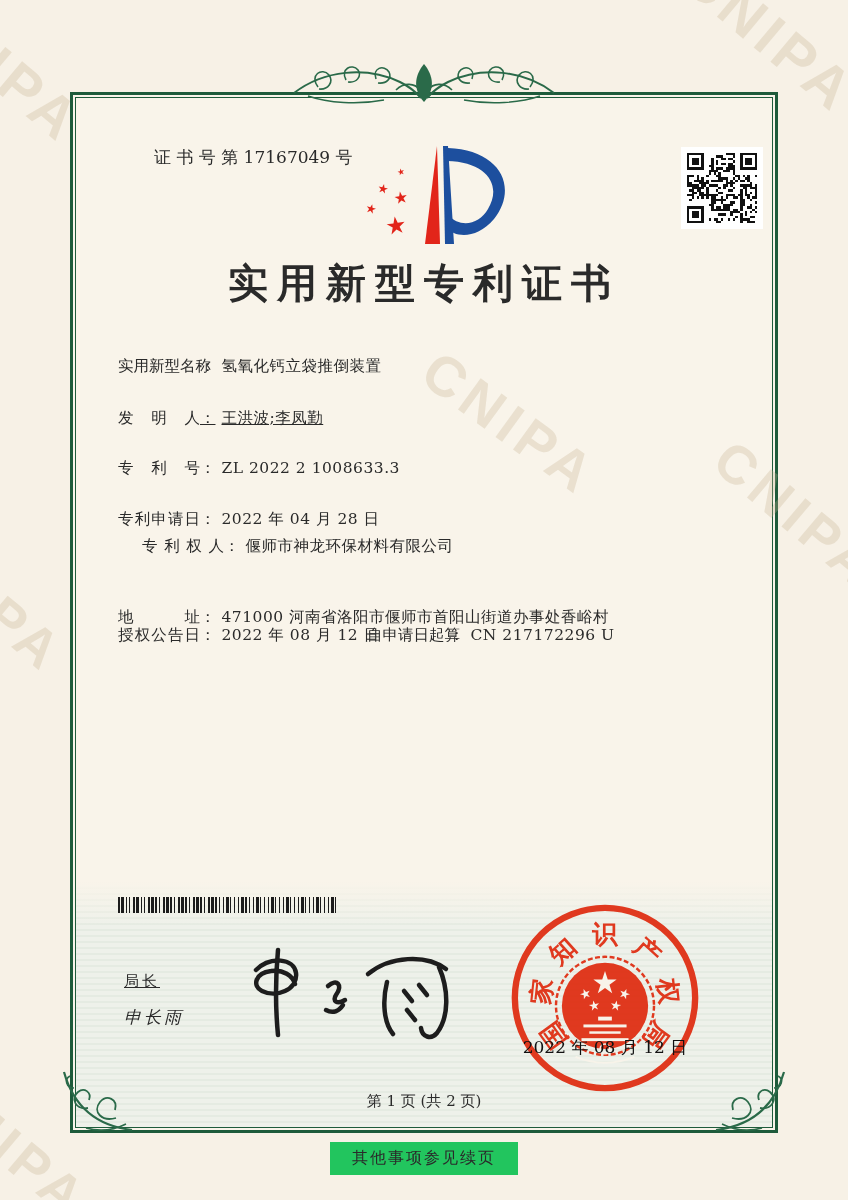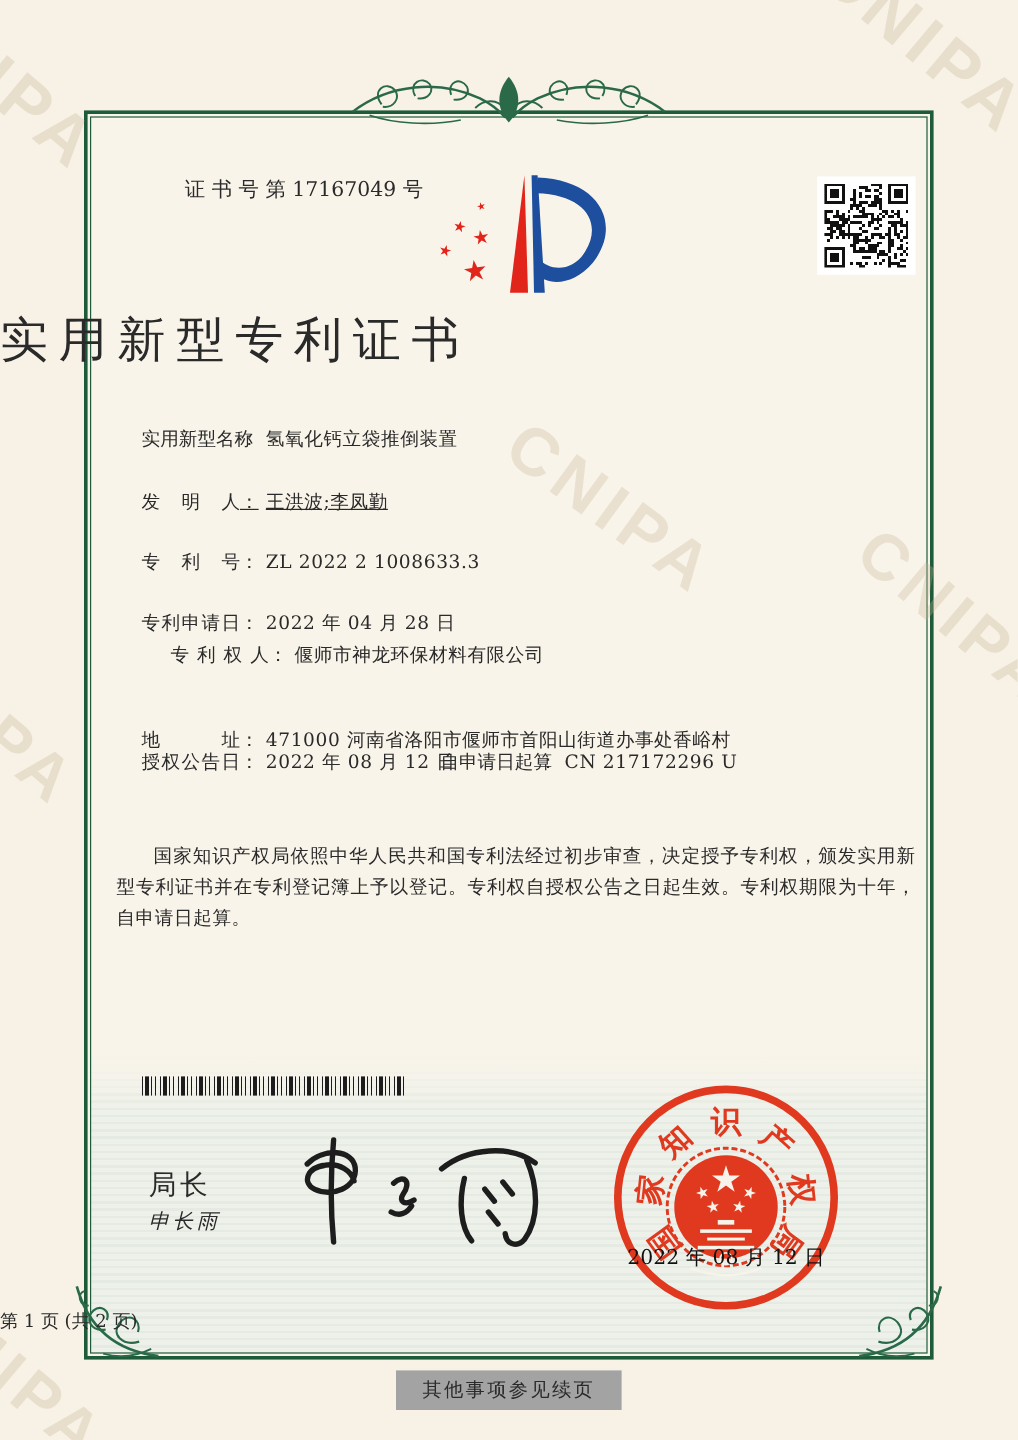--- a/index.html
+++ b/index.html
@@ -26,49 +26,49 @@
   .band{
     position:absolute;left:3px;right:3px;bottom:3px;top:786px;z-index:1;
     background-image:
       linear-gradient(180deg,#f9f4ea 0,rgba(249,244,234,0) 46px),
       repeating-linear-gradient(180deg,#e5ebe2 0px,#e5ebe2 2px,#eef1ea 2px,#eef1ea 6px);
   }
   .ornament{position:absolute;z-index:4;}
   
   .cert-no{position:absolute;left:110px;top:146px;font-size:17px;z-index:5;margin-left:44px;}
   .title{
-    position:absolute;left:0;top:256px;width:848px;
-    font-size:40px;font-weight:normal;letter-spacing:9px;z-index:5;
+    position:absolute;left:0;top:256px;width:848px;text-align:center;
+    font-size:40px;font-weight:bold;letter-spacing:9px;z-index:5;
   }
   .fields{position:absolute;left:118px;top:0;width:660px;z-index:5;}
   .frow{position:absolute;left:0;font-size:15.5px;white-space:nowrap;}
   .frow .lbl{display:inline-block;width:82px;text-align:justify;text-align-last:justify;vertical-align:bottom;}
   .frow .val{margin-left:6px;letter-spacing:0.5px;}
   .grant2{position:absolute;left:249px;top:0;}
   .paras{position:absolute;left:97px;top:700px;width:666px;z-index:5;}
   .paras p{margin:0;font-size:15.5px;line-height:26px;text-indent:2em;text-align:justify;letter-spacing:0.5px;}
   .barcode{
     position:absolute;left:118px;top:897px;width:219px;height:16px;z-index:5;
     background:repeating-linear-gradient(90deg,
       #1c1c1c 0px,#1c1c1c 1.5px,transparent 1.5px,transparent 3px,
       #1c1c1c 3px,#1c1c1c 6px,transparent 6px,transparent 7.5px,
       #1c1c1c 7.5px,#1c1c1c 8.5px,transparent 8.5px,transparent 11px,
       #1c1c1c 11px,#1c1c1c 12px,transparent 12px,transparent 15px);
   }
-  .signer-title{position:absolute;left:124px;top:972px;font-size:23px;z-index:5;letter-spacing:3px;}
+  .signer-title{position:absolute;left:124px;top:972px;font-size:15px;z-index:5;letter-spacing:3px;text-decoration:underline;}
   .signer-name{position:absolute;left:124px;top:1006px;font-size:17px;z-index:5;letter-spacing:3px;font-style:italic;}
   .signature{position:absolute;left:240px;top:938px;z-index:5;}
   .seal{position:absolute;left:507px;top:900px;width:196px;height:196px;z-index:5;}
   .seal-char{font-size:26px;font-weight:bold;fill:#df2a0e;font-family:"DejaVu Serif","Liberation Serif",serif;}
   .seal-date{position:absolute;left:512px;top:1036px;width:186px;text-align:center;font-size:17px;z-index:6;color:#111;}
-  .page-no{position:absolute;left:0;top:1092px;width:848px;font-size:15px;z-index:5;}
+  .page-no{position:absolute;left:0;top:1092px;width:848px;text-align:center;font-size:15px;z-index:5;}
   .cont-note{
     position:absolute;left:0;top:1142px;width:848px;text-align:center;z-index:5;
   }
-  .cont-note span{display:inline-block;background:#a3a3a3;padding:6px 22px;font-size:16px;letter-spacing:2px;}
+  .cont-note span{display:inline-block;background:#22c55e;padding:6px 22px;font-size:16px;letter-spacing:2px;}
   .logo{position:absolute;left:348px;top:132px;z-index:5;}
   .qr{position:absolute;left:681px;top:147px;width:82px;height:82px;background:#fff;z-index:5;display:flex;align-items:center;justify-content:center;}
 </style>
 </head>
 <body>
 
 <svg width="0" height="0" style="position:absolute">
   <defs>
     <polygon id="star" points="0,-10 2.25,-3.09 9.51,-3.09 3.63,1.18 5.88,8.09 0,3.82 -5.88,8.09 -3.63,1.18 -9.51,-3.09 -2.25,-3.09"></polygon>
   </defs>
@@ -448,21 +448,20 @@
   </div>
   <div class="frow" style="top:625px;">
     <span class="lbl">授权公告日</span><span>：</span><span class="val">2022 年 08 月 12 日</span>
     <span class="grant2">
       <span class="lbl">自申请日起算</span><span>：</span><span class="val">CN 217172296 U</span>
     </span>
   </div>
 </div>
 
 <div class="paras">
-  <p>国家知识产权局依照中华人民共和国专利法经过初步审查，决定授予专利权，颁发实用新型专利证书并在专利登记簿上予以登记。专利权自授权公告之日起生效。专利权期限为十年，自申请日起算。</p>
 </div>
 
 <div class="barcode"></div>
 
 <div class="signer-title">局长</div>
 <div class="signer-name">申长雨</div>
 
 <svg class="signature" width="230" height="105" viewBox="0 0 230 105">
   <g stroke="#1d1d1d" stroke-width="4.5" fill="none" stroke-linecap="round">
     <path d="M38,12 C36,34 35,66 38,97"></path>

